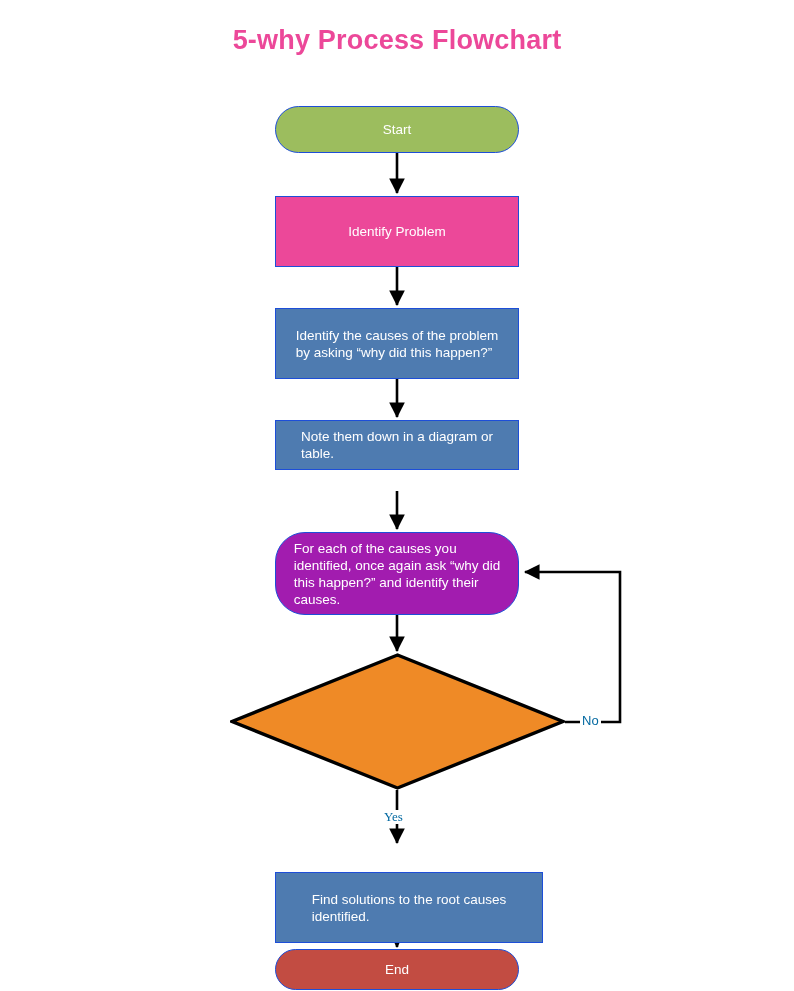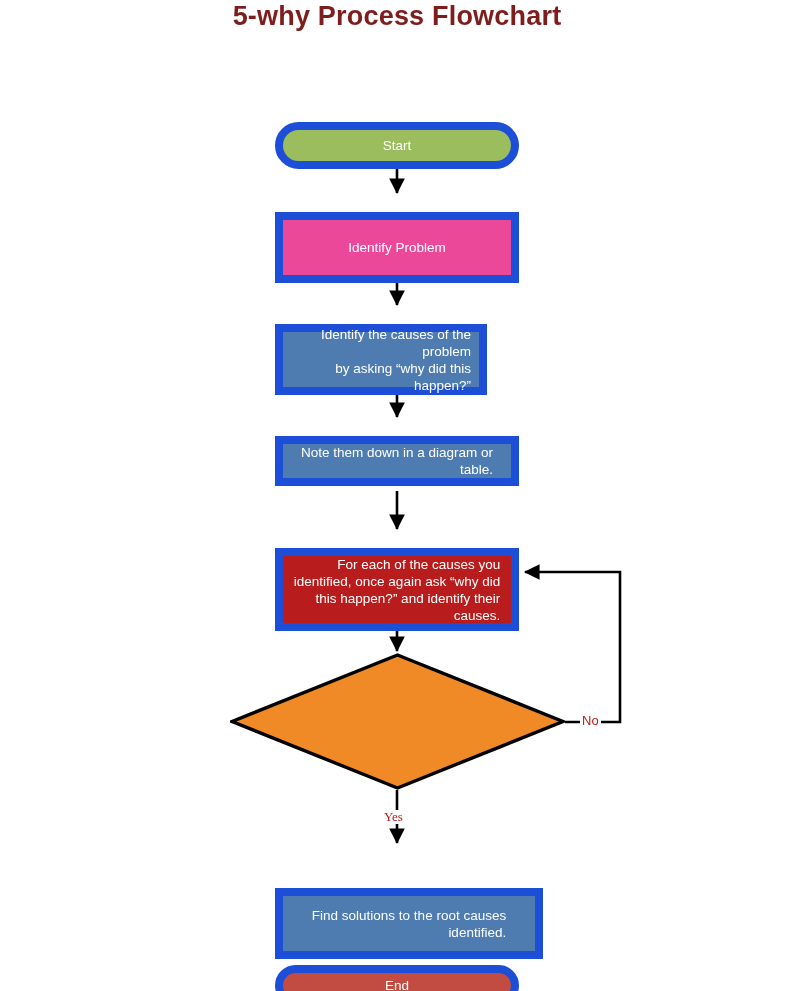--- a/index.html
+++ b/index.html
@@ -13,53 +13,52 @@
     height: 991px;
     position: relative;
     overflow: hidden;
     font-family: "Liberation Sans", sans-serif;
     -webkit-font-smoothing: antialiased;
   }
 
   #chart-title {
     position: absolute;
     left: 0;
-    top: 1px;
+    top: 25px;
     width: 794px;
     text-align: center;
     font-family: "Liberation Sans", sans-serif;
     font-weight: bold;
     font-size: 27px;
     letter-spacing: 0.2px;
-    color: #7f1d1d;
+    color: #ec4899;
     white-space: nowrap;
   }
 
   #flow-canvas {
     position: absolute;
     left: 0;
     top: 0;
     width: 794px;
     height: 991px;
   }
 
   
   .node {
     position: absolute;
     box-sizing: border-box;
-    border: 8px solid #1d4ed8;
+    border: 1px solid #1d4ed8;
     display: flex;
     align-items: center;
     justify-content: center;
-    text-align: right;
+    text-align: left;
     color: #ffffff;
     font-family: "Liberation Sans", sans-serif;
     font-size: 13.5px;
     line-height: 17px;
-    margin-top: 16px;
   }
   .node .node-text {
     display: block;
     padding: 0 8px;
     white-space: pre-line;
   }
 
   .terminator {
     border-radius: 999px;
   }
@@ -79,21 +78,21 @@
     font-family: "Liberation Sans", sans-serif;
     font-size: 13.5px;
     line-height: 17px;
     white-space: pre-line;
     pointer-events: none;
   }
 
   
   .edge-label {
     position: absolute;
-    color: #b91c1c;
+    color: #0369a1;
     font-family: "Liberation Sans", sans-serif;
     font-size: 13px;
     line-height: 14px;
     background: #ffffff;
     padding: 0 2px;
     white-space: nowrap;
   }
 </style>
 </head>
 <body>
@@ -125,31 +124,31 @@
 </svg>
 
 <div class="node terminator" style="left:275px; top:106px; width:244px; height:47px; background:#9CBD5E;">
   <span class="node-text">Start</span>
 </div>
 
 <div class="node" style="left:275px; top:196px; width:244px; height:71px; background:#ec4899;">
   <span class="node-text">Identify Problem</span>
 </div>
 
-<div class="node" style="left:275px; top:308px; width:212px; height:71px; background:#4E7BB0;">
+<div class="node" style="left:275px; top:308px; width:244px; height:71px; background:#4E7BB0;">
   <span class="node-text">Identify the causes of the problem
 by asking “why did this happen?”</span>
 </div>
 
 <div class="node" style="left:275px; top:420px; width:244px; height:50px; background:#4E7BB0;">
   <span class="node-text">Note them down in a diagram or
 table.</span>
 </div>
 
-<div class="node" style="left:275px; top:532px; width:244px; height:83px; background:#b91c1c;">
+<div class="node" style="left:275px; top:532px; width:244px; height:83px; background:#a21caf;border-radius:30px;">
   <span class="node-text">For each of the causes you
 identified, once again ask “why did
 this happen?” and identify their
 causes.</span>
 </div>
 
 <div class="decision" style="left:230px; top:653px; width:335px; height:137px;">
   <svg width="335" height="137" viewBox="0 0 335 137" style="position:absolute; left:0; top:0;">
     <polygon points="167.5,2 333,68.5 167.5,135 2,68.5" fill="#EF8A26" stroke="#000000" stroke-width="3.4"></polygon>
   </svg>

